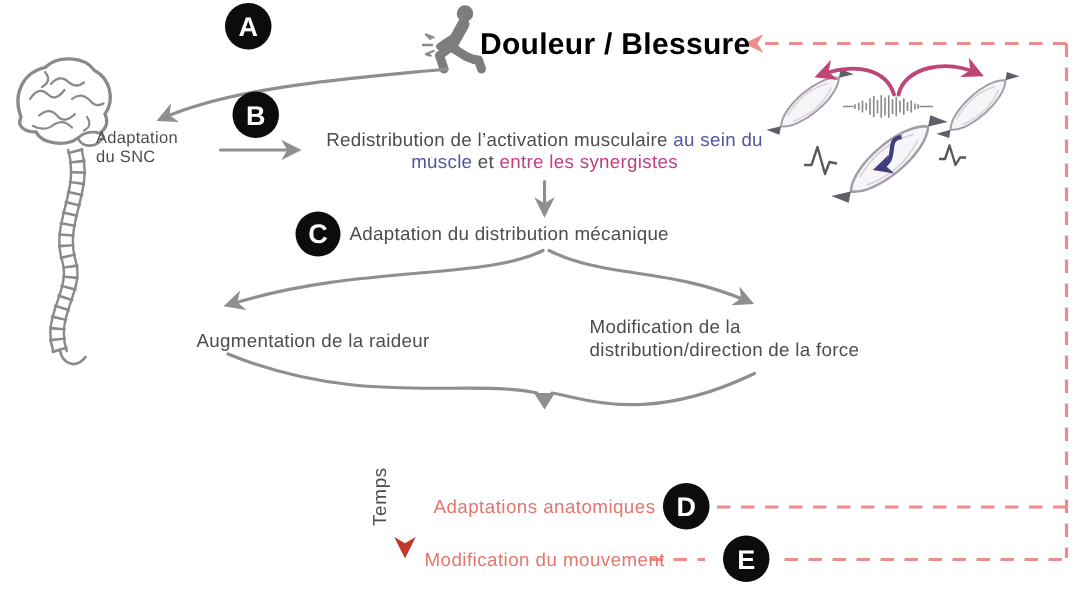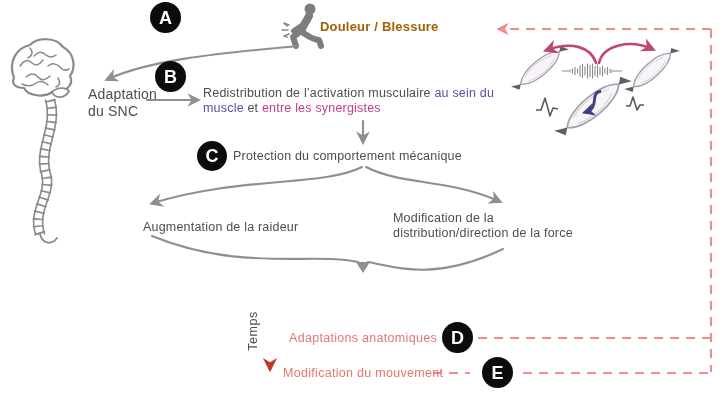--- a/index.html
+++ b/index.html
@@ -9,29 +9,29 @@
   }
   .layer{position:absolute;inset:0;}
   svg.art{position:absolute;left:0;top:0;width:720px;height:400px;}
   .lbl{
     position:absolute;color:#4d4d4d;font-size:12.5px;line-height:1.18;
     letter-spacing:.2px;white-space:nowrap;
   }
   .multi{white-space:pre-line;}
   .center{text-align:left;}
   .title{
-    position:absolute;left:320px;top:19px;font-size:13px;font-weight:700;
-    color:#a16207;letter-spacing:.2px;white-space:nowrap;
+    position:absolute;left:320px;top:19px;font-size:20px;font-weight:700;
+    color:#000000;letter-spacing:.2px;white-space:nowrap;
   }
   .badge{
     position:absolute;width:31px;height:31px;border-radius:50%;background:#0c0c0c;
     color:#ffffff;font-weight:700;font-size:18px;display:flex;align-items:center;
     justify-content:center;line-height:1;
   }
-  .redis{position:absolute;left:203px;top:86px;width:320px;
+  .redis{position:absolute;left:203px;top:86px;width:320px;text-align:center;
     font-size:12.5px;line-height:15px;color:#4d4d4d;letter-spacing:.2px;}
   .blue{color:#5353a3;}
   .pink{color:#bf3f82;}
   .salmon{position:absolute;color:#e4766e;font-size:12.5px;letter-spacing:.3px;white-space:nowrap;}
   .temps{
     position:absolute;left:228px;top:316px;width:50px;height:30px;display:flex;
     align-items:center;justify-content:center;transform:rotate(-90deg);
     color:#4d4d4d;font-size:12.5px;letter-spacing:.5px;
   }
 </style>
@@ -169,28 +169,28 @@
     <div class="badge" style="left:197px;top:141px;width:30px;height:30px;">
         <span>C</span>
       </div>
     <div class="badge" style="left:442px;top:322px;">
         <span>D</span>
       </div>
     <div class="badge" style="left:482px;top:357px;">
         <span>E</span>
       </div>
 
-    <div class="lbl multi" style="left:88px;top:86px;font-size:14px;">Adaptation
+    <div class="lbl multi" style="left:64px;top:86px;font-size:11px;">Adaptation
 du SNC</div>
 
     <div class="redis"><span>Redistribution de l’activation musculaire </span><span class="blue">au sein du muscle</span><span> et </span><span class="pink">entre les synergistes</span></div>
 
-    <div class="lbl" style="left:233px;top:149px;">Protection du comportement mécanique</div>
-
-    <div class="lbl" style="left:131px;top:220px;margin-left:12px;">Augmentation de la raideur</div>
+    <div class="lbl" style="left:233px;top:149px;">Adaptation du distribution mécanique</div>
+
+    <div class="lbl" style="left:131px;top:220px;">Augmentation de la raideur</div>
 
     <div class="lbl multi center" style="left:393px;top:211px;width:215px;">Modification  de la
 distribution/direction de la force</div>
 
 
     <div class="temps">Temps</div>
 
     <div class="salmon" style="left:289px;top:331px;">Adaptations anatomiques</div>
 
     <div class="salmon" style="left:283px;top:366px;">Modification  du mouvement</div>

